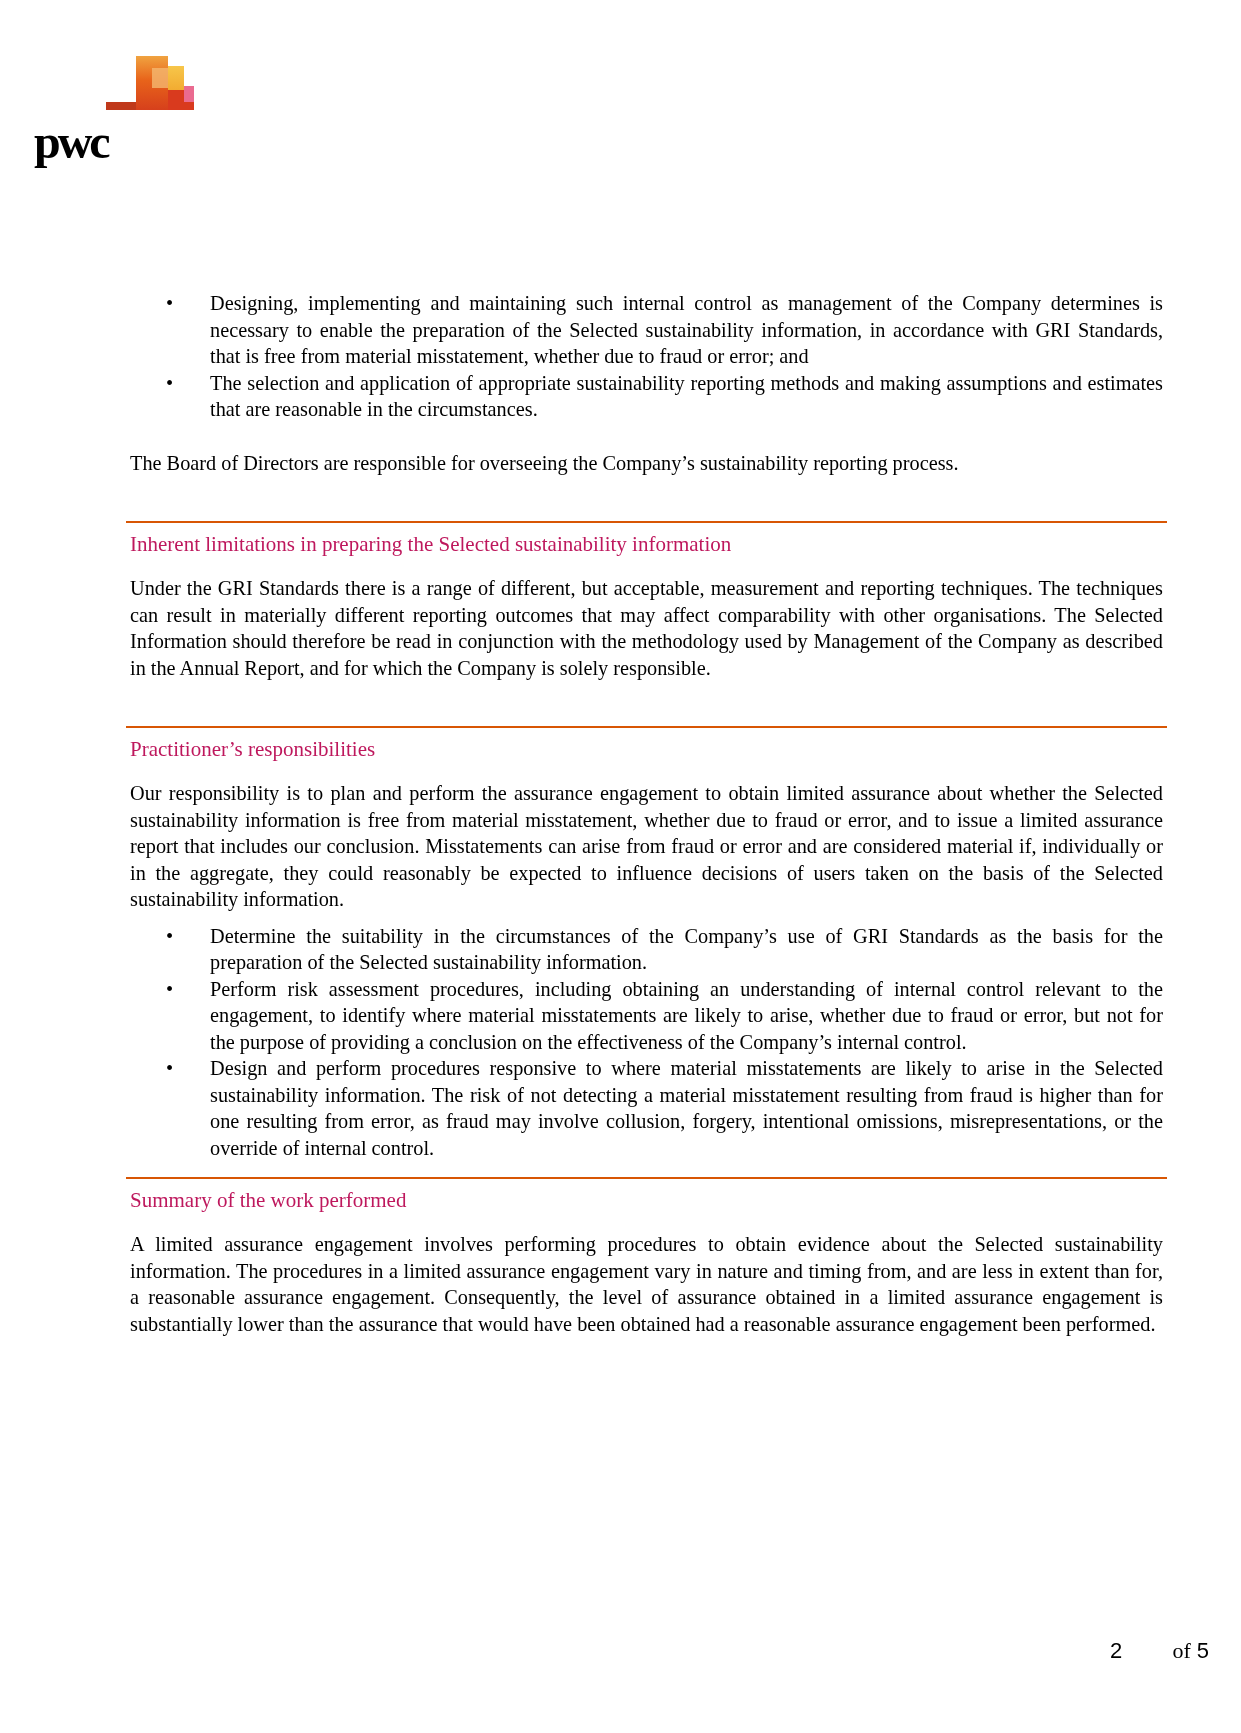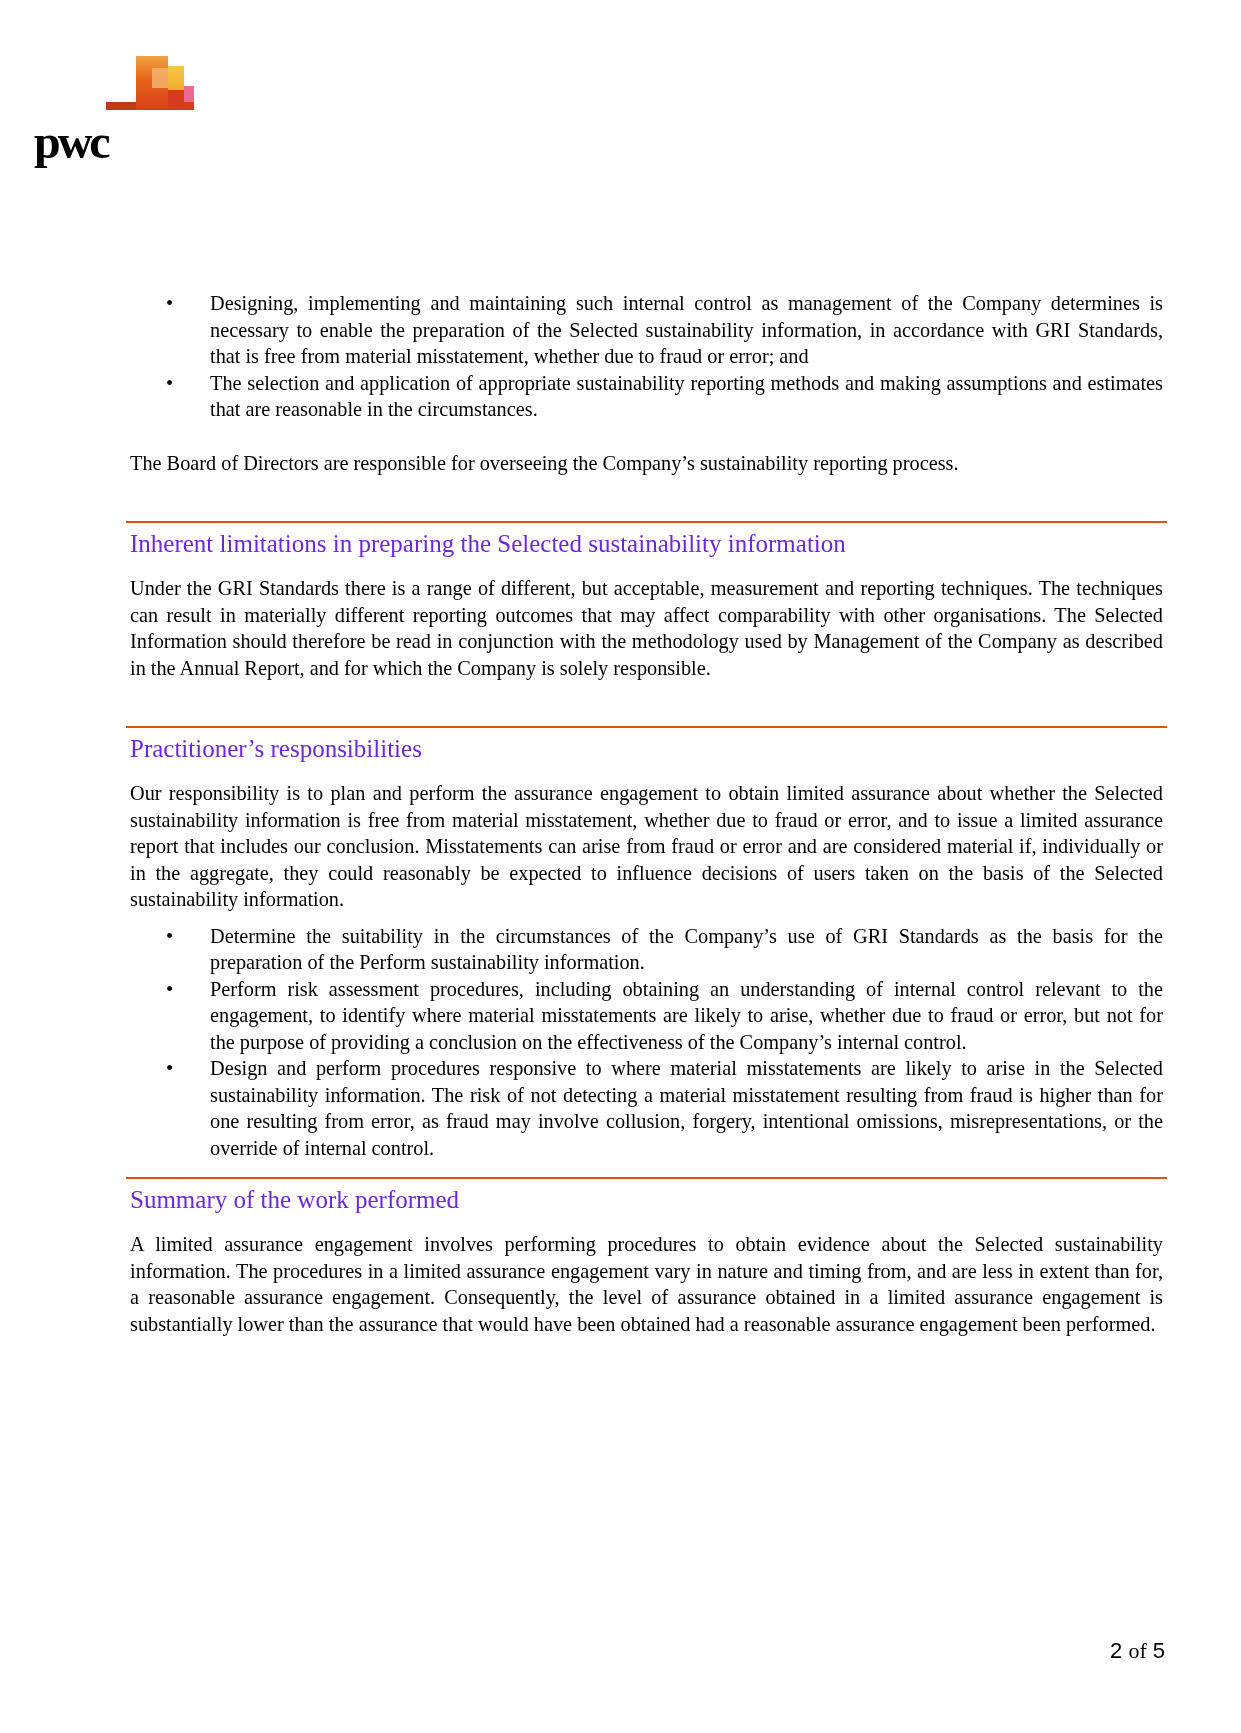--- a/index.html
+++ b/index.html
@@ -8,23 +8,23 @@
   .logo { position:absolute; left:34px; top:56px; width:170px; height:130px; }
   .logo .blk { position:absolute; }
   .logo-text { position:absolute; left:34px; top:118px; font-family:"Liberation Serif","DejaVu Serif",serif;
                font-weight:bold; font-size:48px; letter-spacing:-3px; line-height:1; color:#000; }
   .content { position:absolute; left:130px; width:1033px; top:290px; font-size:20.3px; line-height:26.5px; }
   p { margin:0; text-align:justify; }
   ul { list-style:none; margin:0; padding:0; }
   li { position:relative; padding-left:80px; text-align:justify; }
   li .bullet { position:absolute; left:36px; top:0; }
   .section { border-top:2px solid #d85604; margin-left:-4px; padding-left:4px; margin-right:-4px; padding-right:4px; }
-  .heading { color:#6d28d9; font-size:25px; line-height:30px; margin:6px 0 16px 0; }
+  .heading { color:#be185d; font-size:21px; line-height:30px; margin:6px 0 16px 0; }
   .page-num { position:absolute; left:1110px; top:1638px; font-size:22px; font-family:"Liberation Sans","DejaVu Sans",sans-serif; }
-  .page-num .of { font-family:"Liberation Serif","DejaVu Serif",serif; }
+  .page-num .of { font-family:"Liberation Serif","DejaVu Serif",serif;margin-left:44px; }
 </style>
 </head>
 <body>
 
 <div class="logo">
   <div class="blk" style="left:72px;top:46px;width:30px;height:8px;background:#c0391b;"></div>
   <div class="blk" style="left:102px;top:0px;width:32px;height:54px;background:linear-gradient(180deg,#f0a340 0%,#e8631a 45%,#d6401c 100%);"></div>
   <div class="blk" style="left:118px;top:12px;width:20px;height:20px;background:#f4b870;opacity:0.8;"></div>
   <div class="blk" style="left:134px;top:10px;width:16px;height:30px;background:linear-gradient(180deg,#f7c64a,#f1a52b);"></div>
   <div class="blk" style="left:134px;top:34px;width:26px;height:20px;background:#d93a1e;"></div>
@@ -41,21 +41,21 @@
 
   <div class="section" style="margin-top:45px;">
     <div class="heading">Inherent limitations in preparing the Selected sustainability information</div>
     <p>Under the GRI Standards there is a range of different, but acceptable, measurement and reporting techniques. The techniques can result in materially different reporting outcomes that may affect comparability with other organisations. The Selected Information should therefore be read in conjunction with the methodology used by Management of the Company as described in the Annual Report, and for which the Company is solely responsible.</p>
   </div>
 
   <div class="section" style="margin-top:45px;">
     <div class="heading">Practitioner’s responsibilities</div>
     <p>Our responsibility is to plan and perform the assurance engagement to obtain limited assurance about whether the Selected sustainability information is free from material misstatement, whether due to fraud or error, and to issue a limited assurance report that includes our conclusion. Misstatements can arise from fraud or error and are considered material if, individually or in the aggregate, they could reasonably be expected to influence decisions of users taken on the basis of the Selected sustainability information.</p>
     <ul style="margin-top:10px;">
-      <li><span class="bullet">•</span><span>Determine the suitability in the circumstances of the Company’s use of GRI Standards as the basis for the preparation of the Perform sustainability information.</span></li>
+      <li><span class="bullet">•</span><span>Determine the suitability in the circumstances of the Company’s use of GRI Standards as the basis for the preparation of the Selected sustainability information.</span></li>
       <li><span class="bullet">•</span><span>Perform risk assessment procedures, including obtaining an understanding of internal control relevant to the engagement, to identify where material misstatements are likely to arise, whether due to fraud or error, but not for the purpose of providing a conclusion on the effectiveness of the Company’s internal control.</span></li>
       <li><span class="bullet">•</span><span>Design and perform procedures responsive to where material misstatements are likely to arise in the Selected sustainability information. The risk of not detecting a material misstatement resulting from fraud is higher than for one resulting from error, as fraud may involve collusion, forgery, intentional omissions, misrepresentations, or the override of internal control.</span></li>
     </ul>
   </div>
 
   <div class="section" style="margin-top:16px;">
     <div class="heading">Summary of the work performed</div>
     <p>A limited assurance engagement involves performing procedures to obtain evidence about the Selected sustainability information. The procedures in a limited assurance engagement vary in nature and timing from, and are less in extent than for, a reasonable assurance engagement. Consequently, the level of assurance obtained in a limited assurance engagement is substantially lower than the assurance that would have been obtained had a reasonable assurance engagement been performed.</p>
   </div>
 </div>

